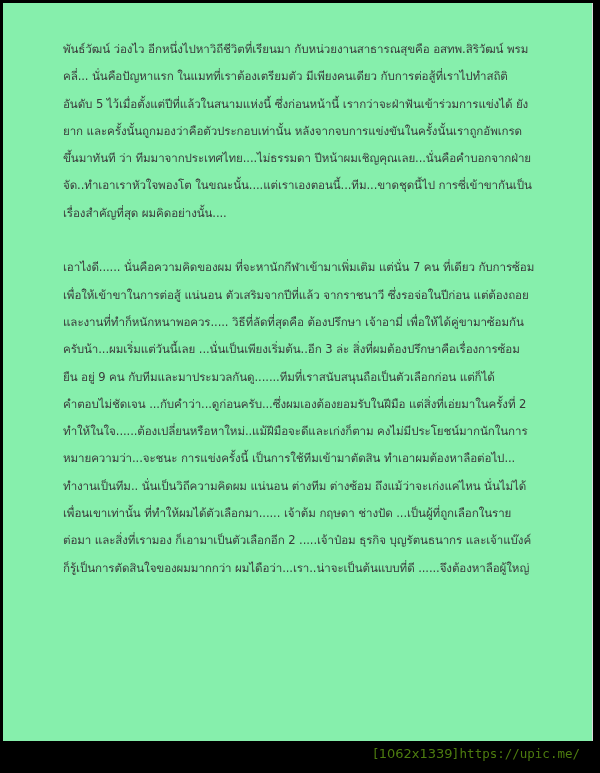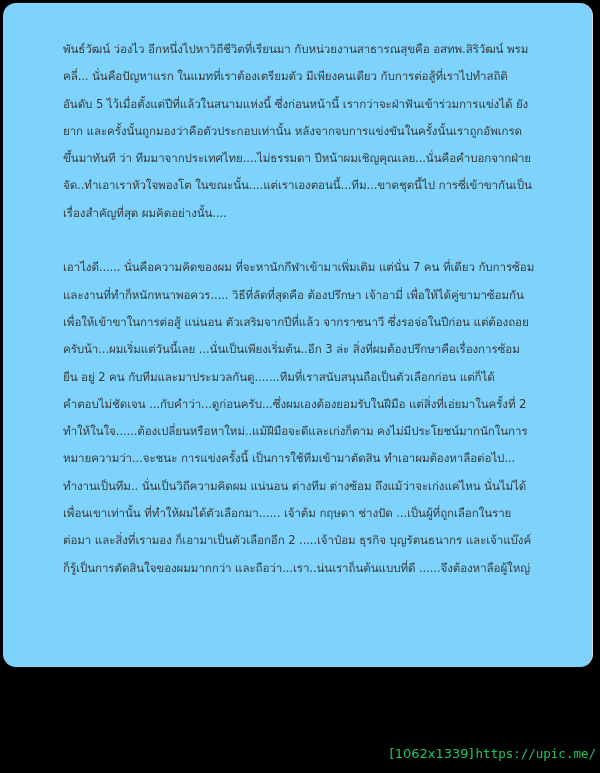--- a/index.html
+++ b/index.html
@@ -12,25 +12,24 @@
       height: 773px;
       position: relative;
       overflow: hidden;
       font-family: "DejaVu Sans", sans-serif;
     }
     .frame {
       position: absolute;
       left: 3px;
       top: 3px;
       width: 590px;
-      height: 664px;
-      background: #7dd3fc;
+      height: 738px;
+      background: #86efac;
       border-right: 1px solid #d8d8d8;
       box-sizing: border-box;
-      border-radius: 13px;
     }
     .page {
       position: absolute;
       left: 60px;
       top: 33px;
       width: 480px;
       color: #3a3a3a;
       font-size: 11.6px;
       letter-spacing: -0.1px;
     }
@@ -46,23 +45,23 @@
     .footer-bar {
       position: absolute;
       left: 0;
       top: 741px;
       width: 600px;
       height: 32px;
       background: #000000;
     }
     .watermark {
       position: absolute;
-      right: 4px;
+      right: 20px;
       top: 746px;
-      color: #22c55e;
+      color: #4d7c0f;
       font-family: "DejaVu Sans", sans-serif;
       font-size: 13px;
       letter-spacing: 0px;
     }
     .watermark .size {
       margin-right: 2px;
     }
     .watermark .url {
       font-family: "DejaVu Sans Mono", monospace;
       font-size: 12.5px;
@@ -80,31 +79,31 @@
       <div class="line">อันดับ 5 ไว้เมื่อตั้งแต่ปีที่แล้วในสนามแห่งนี้ ซึ่งก่อนหน้านี้ เรากว่าจะฝ่าฟันเข้าร่วมการแข่งได้ ยัง</div>
       <div class="line">ยาก และครั้งนั้นถูกมองว่าคือตัวประกอบเท่านั้น หลังจากจบการแข่งขันในครั้งนั้นเราถูกอัพเกรด</div>
       <div class="line">ขึ้นมาทันที ว่า ทีมมาจากประเทศไทย....ไม่ธรรมดา ปีหน้าผมเชิญคุณเลย...นั่นคือคำบอกจากฝ่าย</div>
       <div class="line">จัด..ทำเอาเราหัวใจพองโต ในขณะนั้น....แต่เราเองตอนนี้...ทีม...ขาดชุดนี้ไป การซี่เข้าขากันเป็น</div>
       <div class="line">เรื่องสำคัญที่สุด ผมคิดอย่างนั้น....</div>
     </div>
     <div class="para-gap"></div>
 
     <div>
       <div class="line">เอาไงดี...... นั่นคือความคิดของผม ที่จะหานักกีฬาเข้ามาเพิ่มเติม แต่นั่น 7 คน ที่เดียว กับการซ้อม</div>
+      <div class="line">เพื่อให้เข้าขาในการต่อสู้ แน่นอน ตัวเสริมจากปีที่แล้ว จากราชนาวี ซึ่งรอจ่อในปีก่อน แต่ต้องถอย</div>
       <div class="line">และงานที่ทำก็หนักหนาพอควร..... วิธีที่ลัดที่สุดคือ ต้องปรึกษา เจ้าอามี่ เพื่อให้ได้คู่ขามาซ้อมกัน</div>
-      <div class="line">เพื่อให้เข้าขาในการต่อสู้ แน่นอน ตัวเสริมจากปีที่แล้ว จากราชนาวี ซึ่งรอจ่อในปีก่อน แต่ต้องถอย</div>
       <div class="line">ครับน้า...ผมเริ่มแต่วันนี้เลย ...นั่นเป็นเพียงเริ่มต้น..อีก 3 ล่ะ สิ่งที่ผมต้องปรึกษาคือเรื่องการซ้อม</div>
-      <div class="line">ยืน อยู่ 2 คน กับทีมและมาประมวลกันดู.......ทีมที่เราสนับสนุนถือเป็นตัวเลือกก่อน แต่ก็ได้</div>
+      <div class="line">ยืน อยู่ 9 คน กับทีมและมาประมวลกันดู.......ทีมที่เราสนับสนุนถือเป็นตัวเลือกก่อน แต่ก็ได้</div>
       <div class="line">คำตอบไม่ชัดเจน ...กับคำว่า...ดูก่อนครับ...ซึ่งผมเองต้องยอมรับในฝีมือ แต่สิ่งที่เอ่ยมาในครั้งที่ 2</div>
       <div class="line">ทำให้ในใจ......ต้องเปลี่ยนหรือหาใหม่..แม้ฝีมือจะดีและเก่งก็ตาม คงไม่มีประโยชน์มากนักในการ</div>
       <div class="line">หมายความว่า...จะชนะ การแข่งครั้งนี้ เป็นการใช้ทีมเข้ามาตัดสิน ทำเอาผมต้องหาลือต่อไป...</div>
       <div class="line">ทำงานเป็นทีม.. นั่นเป็นวิถีความคิดผม  แน่นอน ต่างทีม ต่างซ้อม ถึงแม้ว่าจะเก่งแค่ไหน นั่นไม่ได้</div>
       <div class="line">เพื่อนเขาเท่านั้น ที่ทำให้ผมได้ตัวเลือกมา...... เจ้าต้ม กฤษดา ช่างปัด ...เป็นผู้ที่ถูกเลือกในราย</div>
       <div class="line">ต่อมา และสิ่งที่เรามอง ก็เอามาเป็นตัวเลือกอีก 2 .....เจ้าป๋อม ธุรกิจ บุญรัตนธนากร และเจ้าแบ๊งค์</div>
-      <div class="line">ก็รู้เป็นการตัดสินใจของผมมากกว่า และถือว่า...เรา..น่นเราถ็นต้นแบบที่ดี ......จึงต้องหาลือผู้ใหญ่</div>
+      <div class="line">ก็รู้เป็นการตัดสินใจของผมมากกว่า ผมไดือว่า...เรา..น่าจะเป็นต้นแบบที่ดี ......จึงต้องหาลือผู้ใหญ่</div>
     </div>
   </div>
 </div>
 
 <div class="footer-bar"></div>
 <div class="watermark">
   <span class="size">[1062x1339]</span><span class="url">https://upic.me/</span>
 </div>
 
 </body></html>

